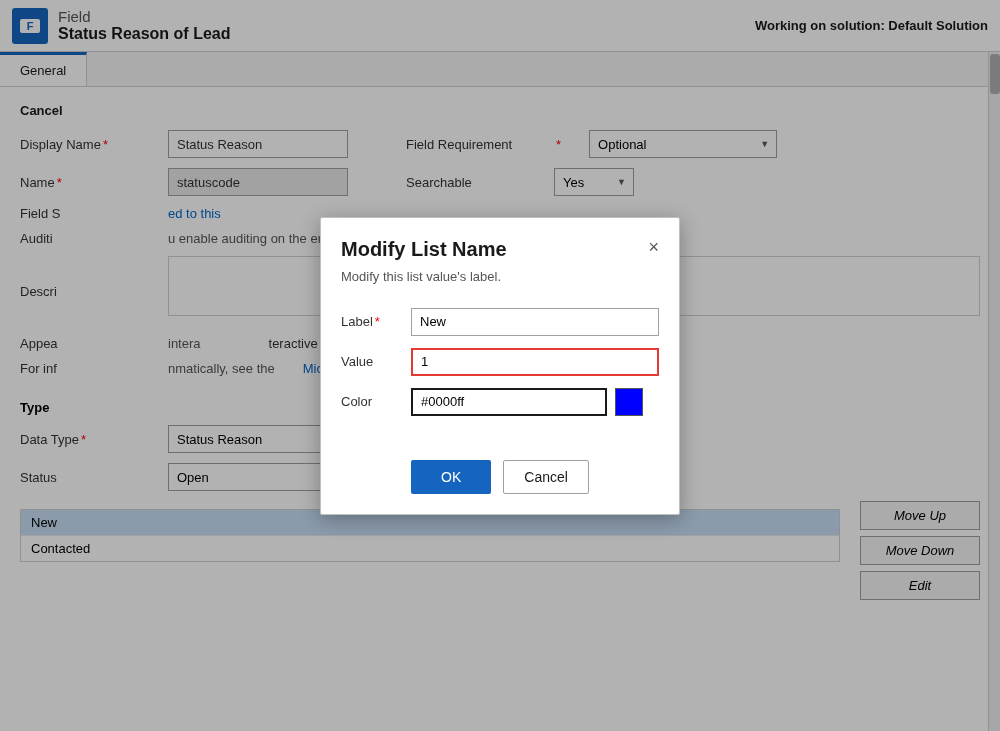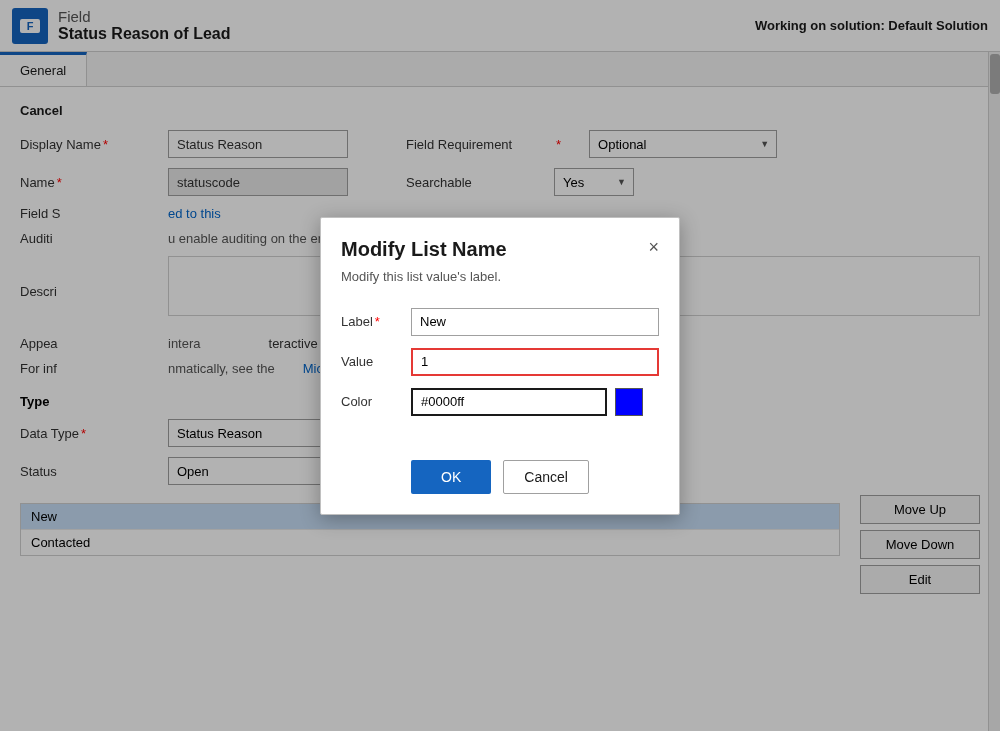--- a/index.html
+++ b/index.html
@@ -190,21 +190,21 @@
 
     .audit-row { margin-bottom: 10px; }
     .desc-row { margin-bottom: 10px; }
 
     .box-content {
       border: 1px solid #d0d0d0;
       padding: 10px;
       margin-bottom: 10px;
     }
 
-    .type-section { margin-top: 18px; }
+    .type-section { margin-top: 24px; }
     .type-header { font-weight: 700; font-size: 13px; margin-bottom: 10px; }
 
     .status-list {
       border: 1px solid #d0d0d0;
       margin-top: 8px;
     }
     .status-list-item {
       padding: 5px 10px;
       border-bottom: 1px solid #e8e8e8;
       font-size: 13px;
@@ -218,20 +218,21 @@
       gap: 6px;
     }
     .btn-outline {
       border: 1px solid #a0a0a0;
       background: #f5f5f5;
       padding: 6px 20px;
       cursor: pointer;
       font-size: 13px;
       min-width: 120px;
       text-align: center;
+      font-style: italic;
     }
 
     .type-row { display: flex; gap: 20px; align-items: flex-start; margin-bottom: 8px; }
 
     
     .overlay {
       position: absolute;
       top: 0; left: 0; right: 0; bottom: 0;
       background: rgba(0,0,0,0.3);
       z-index: 100;

